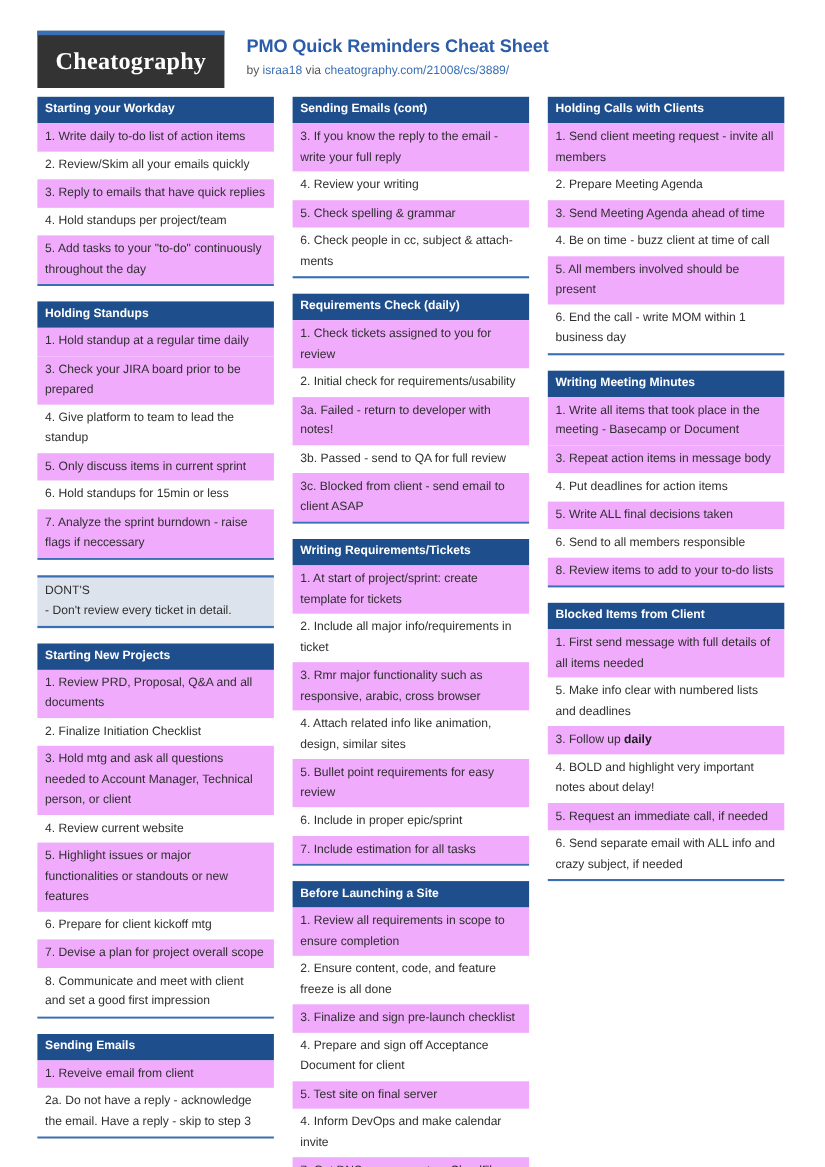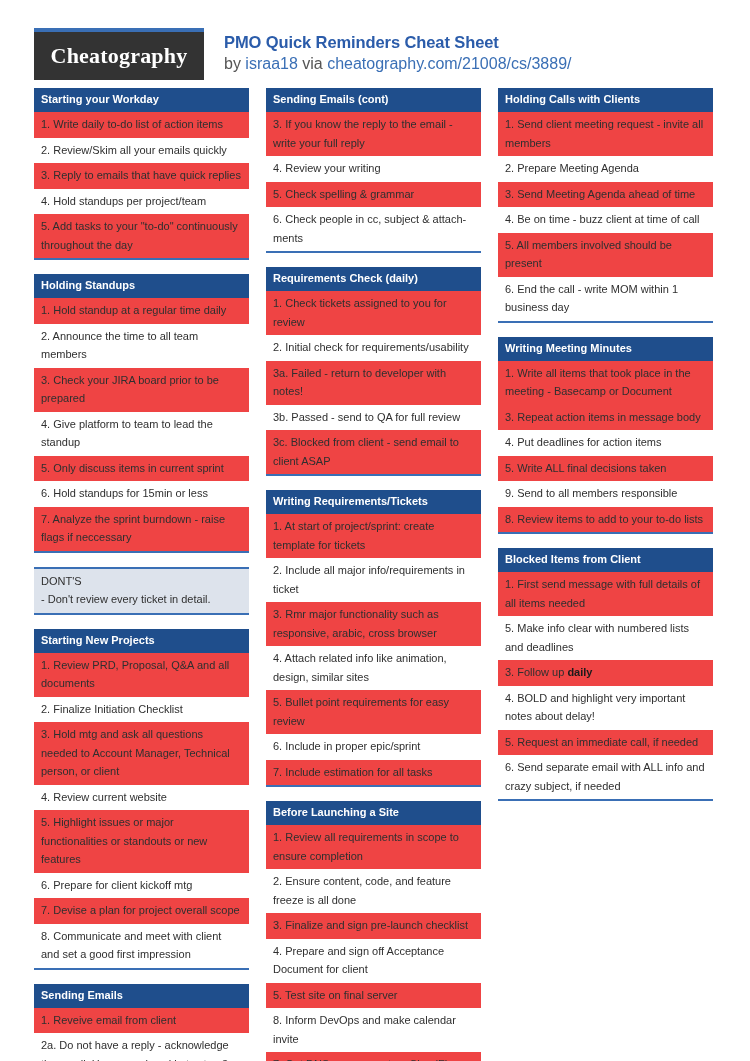--- a/index.html
+++ b/index.html
@@ -45,21 +45,21 @@
     padding-top: 4px;
   }
   .sheet-title {
     color: #2b5caa;
     font-size: 16.5px;
     font-weight: bold;
     line-height: 20px;
     letter-spacing: -0.1px;
   }
   .byline {
-    font-size: 16px;
+    font-size: 11px;
     color: #555555;
     line-height: 18px;
     margin-top: 3px;
   }
   .byline a, .byline .lnk {
     color: #3a6fb5;
     text-decoration: none;
   }
 
   
@@ -86,21 +86,21 @@
     padding: 5px 7px 6px 7px;
     line-height: 13px;
   }
   .row {
     font-size: 11px;
     line-height: 18.5px;
     color: #2f2f2f;
     padding: 3px 7px 4px 7px;
     background: #ffffff;
   }
-  .row.alt { background: #ef4444; }
+  .row.alt { background: #f0abfc; }
   .row b { font-weight: bold; color: #1b1b1b; }
 
   
   .note-block {
     border-top: 2px solid #3a6fb5;
     border-bottom: 2px solid #3a6fb5;
     background: #dde3ec;
     margin-bottom: 14px;
     padding: 3px 7px 4px 7px;
   }
@@ -133,21 +133,20 @@
           <div class="block-title">Starting your Workday</div>
           <div class="row alt">1. Write daily to-do list of action items</div>
           <div class="row">2. Review/Skim all your emails quickly</div>
           <div class="row alt">3. Reply to emails that have quick replies</div>
           <div class="row">4. Hold standups per project/team</div>
           <div class="row alt">5. Add tasks to your "to-do" continuously throughout the day</div>
         </div>
         <div class="block">
           <div class="block-title">Holding Standups</div>
           <div class="row alt">1. Hold standup at a regular time daily</div>
-          <div class="row">2. Announce the time to all team members</div>
           <div class="row alt">3. Check your JIRA board prior to be prepared</div>
           <div class="row">4. Give platform to team to lead the standup</div>
           <div class="row alt">5. Only discuss items in current sprint</div>
           <div class="row">6. Hold standups for 15min or less</div>
           <div class="row alt">7. Analyze the sprint burndown - raise flags if neccessary</div>
         </div>
         <div class="note-block">
           <div class="note-line">DONT'S</div>
           <div class="note-line">- Don't review every ticket in detail.</div>
         </div>
@@ -194,41 +193,41 @@
           <div class="row">6. Include in proper epic/sprint</div>
           <div class="row alt">7. Include estimation for all tasks</div>
         </div>
         <div class="block">
           <div class="block-title">Before Launching a Site</div>
           <div class="row alt">1. Review all requirements in scope to ensure completion</div>
           <div class="row">2. Ensure content, code, and feature freeze is all done</div>
           <div class="row alt">3. Finalize and sign pre-launch checklist</div>
           <div class="row">4. Prepare and sign off Acceptance Document for client</div>
           <div class="row alt">5. Test site on final server</div>
-          <div class="row">8. Inform DevOps and make calendar invite</div>
+          <div class="row">4. Inform DevOps and make calendar invite</div>
           <div class="row alt">7. Get DNS access - set up CloudFlare</div>
         </div>
       </div>
       <div class="col">
         <div class="block">
           <div class="block-title">Holding Calls with Clients</div>
           <div class="row alt">1. Send client meeting request - invite all members</div>
           <div class="row">2. Prepare Meeting Agenda</div>
           <div class="row alt">3. Send Meeting Agenda ahead of time</div>
           <div class="row">4. Be on time - buzz client at time of call</div>
           <div class="row alt">5. All members involved should be present</div>
           <div class="row">6. End the call - write MOM within 1 business day</div>
         </div>
         <div class="block">
           <div class="block-title">Writing Meeting Minutes</div>
           <div class="row alt">1. Write all items that took place in the meeting - Basecamp or Document</div>
           <div class="row alt">3. Repeat action items in message body</div>
           <div class="row">4. Put deadlines for action items</div>
           <div class="row alt">5. Write ALL final decisions taken</div>
-          <div class="row">9. Send to all members responsible</div>
+          <div class="row">6. Send to all members responsible</div>
           <div class="row alt">8. Review items to add to your to-do lists</div>
         </div>
         <div class="block">
           <div class="block-title">Blocked Items from Client</div>
           <div class="row alt">1. First send message with full details of all items needed</div>
           <div class="row">5. Make info clear with numbered lists and deadlines</div>
           <div class="row alt">3. Follow up <b>daily</b></div>
           <div class="row">4. BOLD and highlight very important notes about delay!</div>
           <div class="row alt">5. Request an immediate call, if needed</div>
           <div class="row">6. Send separate email with ALL info and crazy subject, if needed</div>

